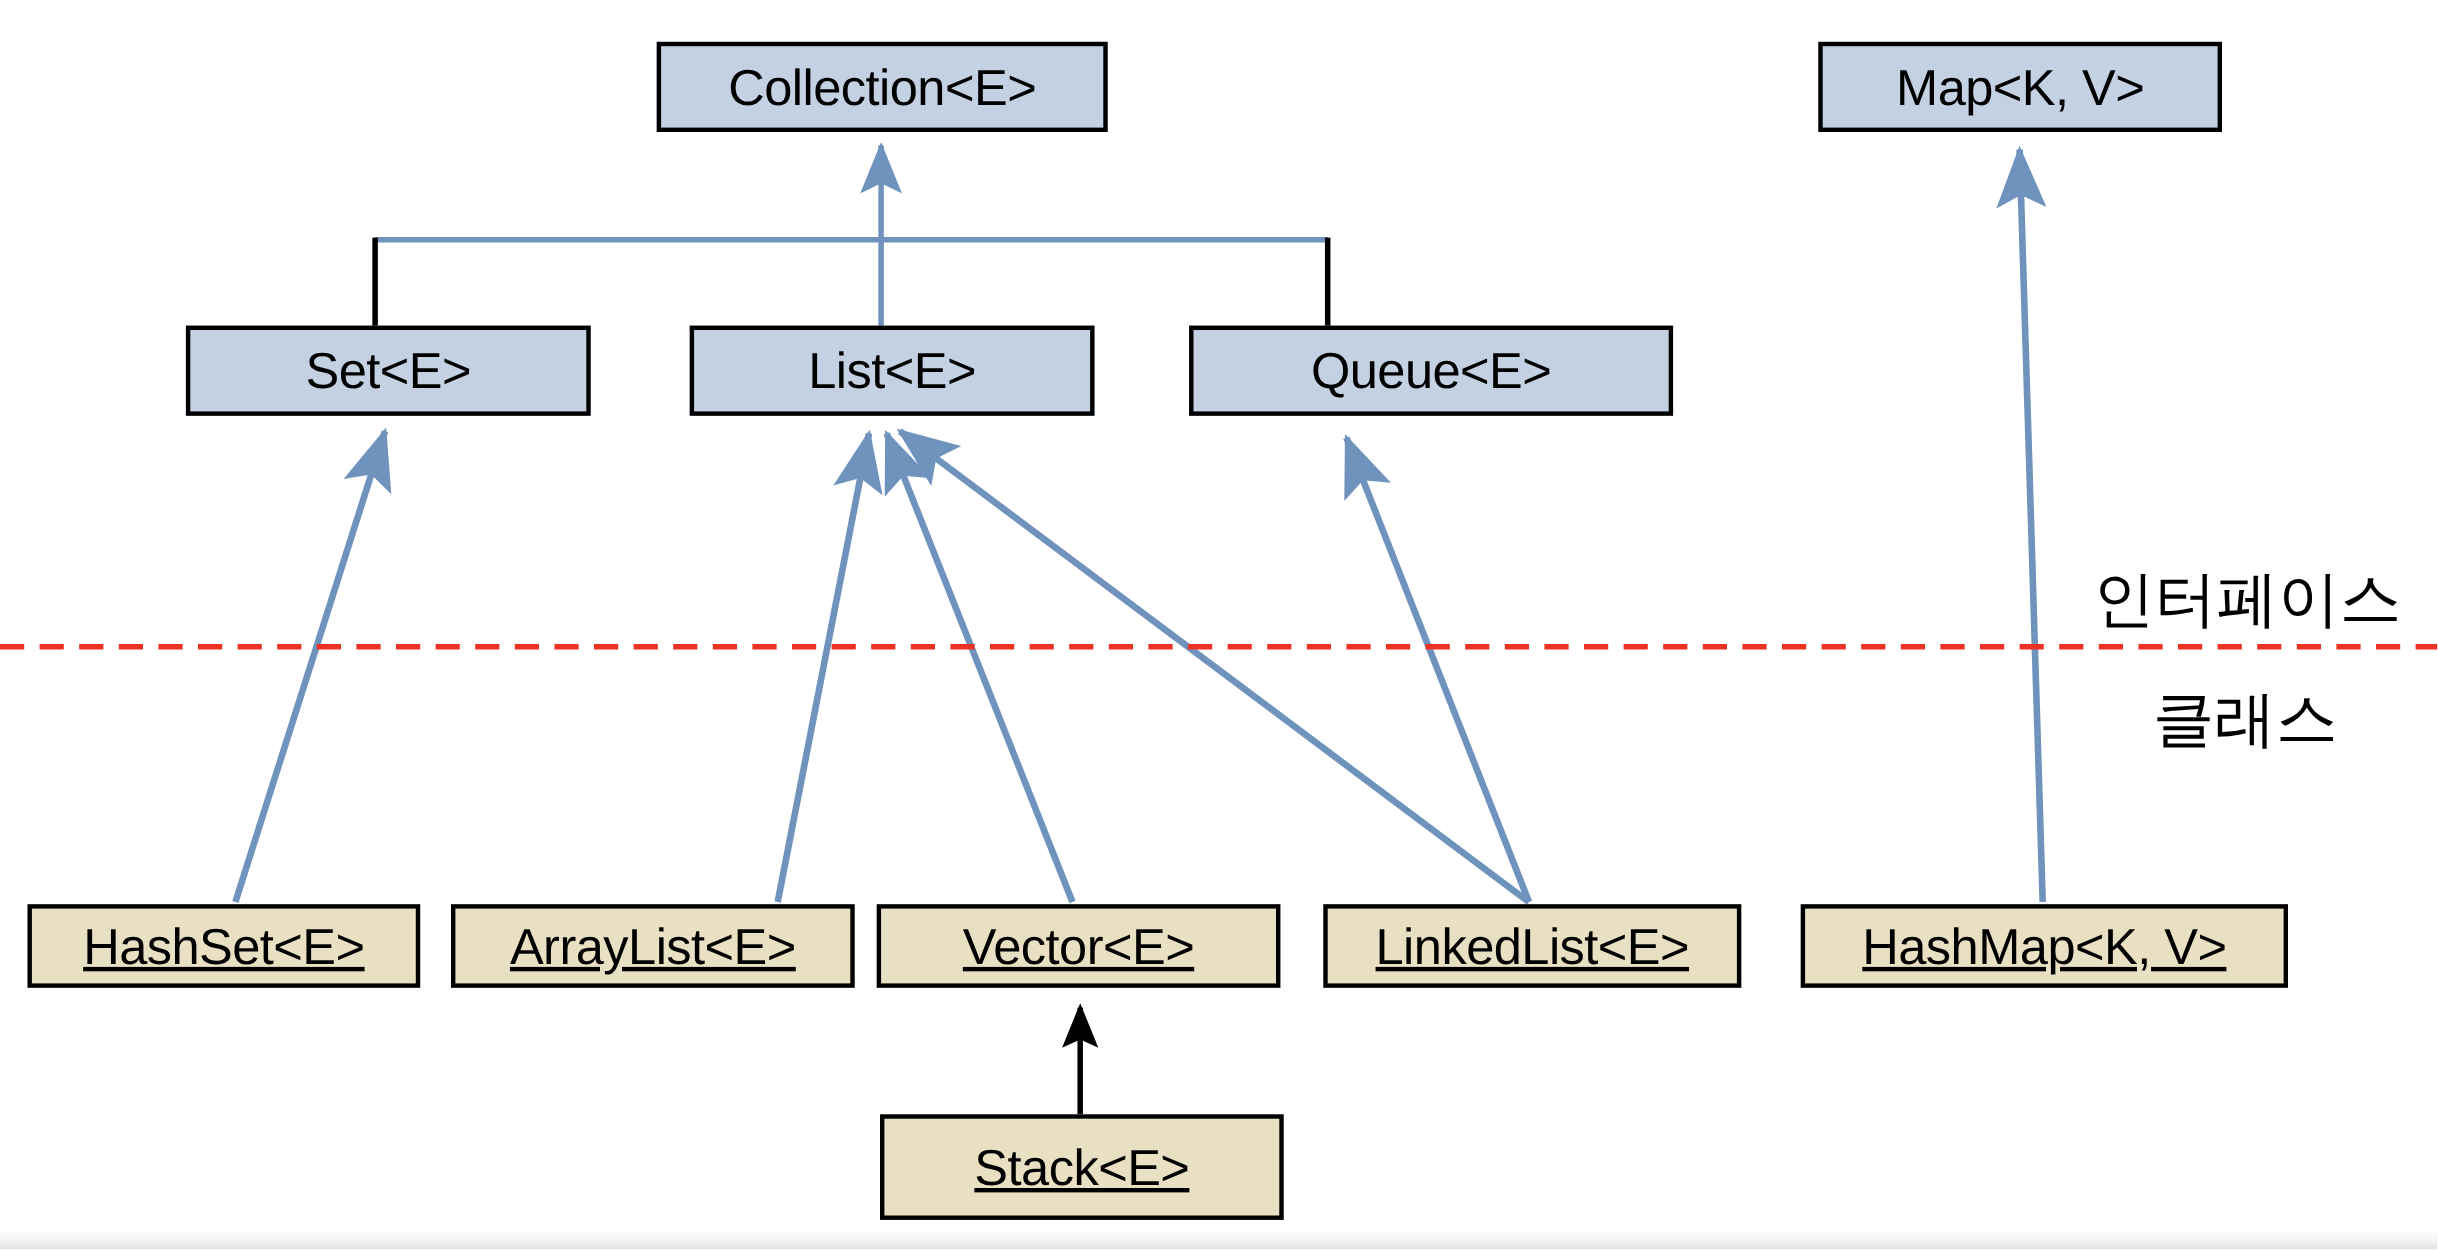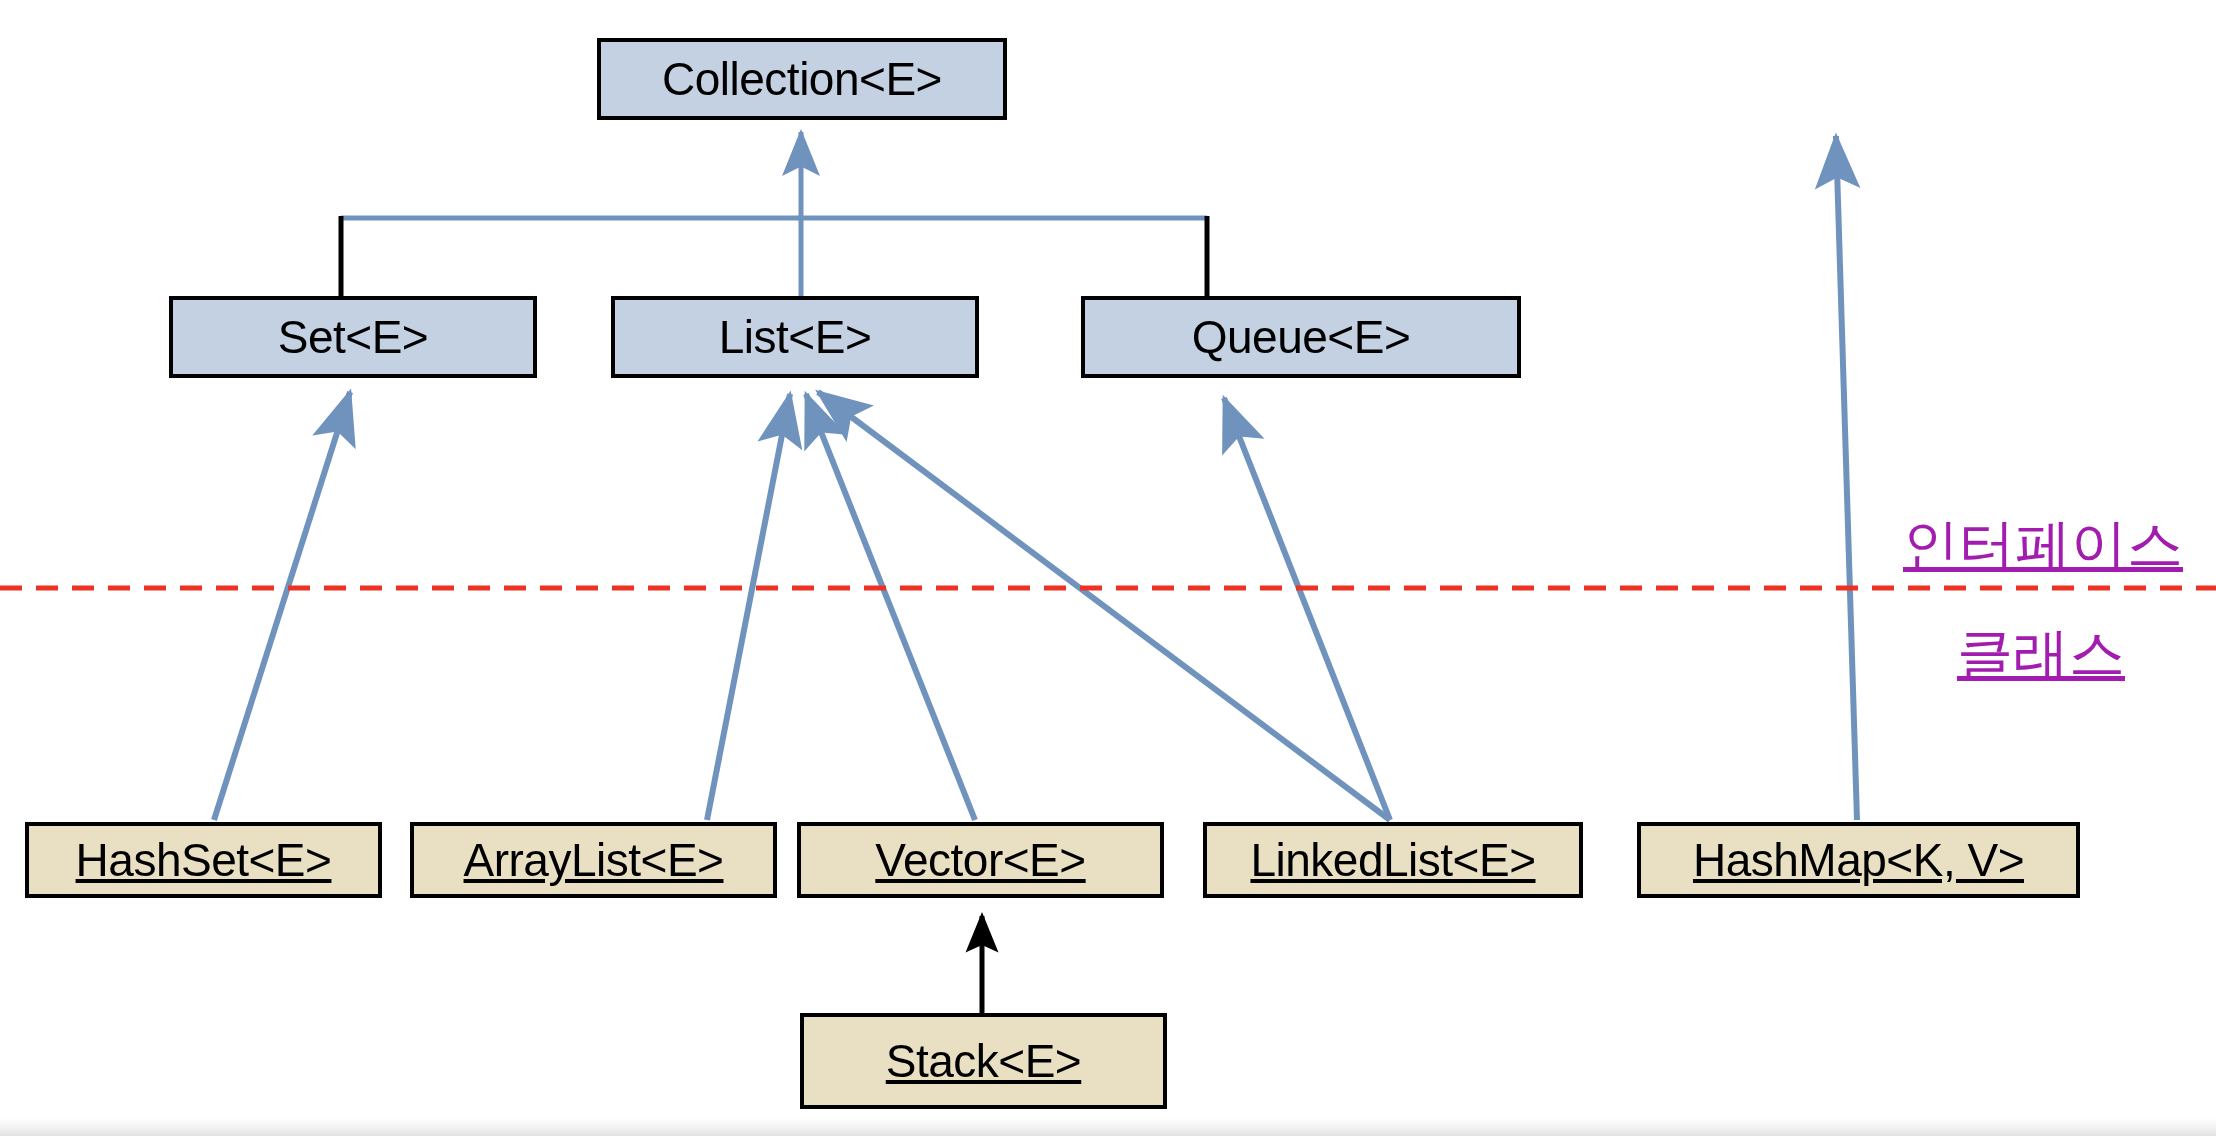--- a/index.html
+++ b/index.html
@@ -46,24 +46,23 @@
     font-size: 46px;
     line-height: 1;
     color: #000000;
     white-space: nowrap;
     letter-spacing: -0.5px;
   }
   .zone-label {
     position: absolute;
     font-family: "DejaVu Sans", "Liberation Sans", sans-serif;
     font-size: 56px;
-    color: #a21caf;
+    color: #000000;
     white-space: nowrap;
     z-index: 6;
-    text-decoration: underline;
   }
   .bottom-strip {
     position: absolute;
     left: 0;
     bottom: 0;
     width: 2216px;
     height: 18px;
     background: linear-gradient(to bottom, #ffffff 0%, #f2f2f2 55%, #e2e2e2 100%);
     z-index: 8;
   }
@@ -122,26 +121,29 @@
       <line x1="982" y1="1013" x2="982" y2="916" stroke="#000000" stroke-width="5" marker-end="url(#ah-black)"></line>
     </g>
 
     <line x1="0" y1="588" x2="2216" y2="588" stroke="#ed3224" stroke-width="5" stroke-dasharray="22 14"></line>
   </svg>
 
   <div class="node-box iface" style="left:597px; top:38px; width:410px; height:82px;">
     <span class="node-label">Collection&lt;E&gt;</span>
   </div>
 
+  <div class="node-box iface" style="left:1653px; top:38px; width:367px; height:82px;">
+    <span class="node-label">Map&lt;K, V&gt;</span>
+  </div>
 
   <div class="node-box iface" style="left:169px; top:296px; width:368px; height:82px;">
     <span class="node-label">Set&lt;E&gt;</span>
   </div>
 
-  <div class="node-box iface" style="left:611px; top:296px; width:368px; height:82px;">
+  <div class="node-box iface" style="left:627px; top:296px; width:368px; height:82px;">
     <span class="node-label">List&lt;E&gt;</span>
   </div>
 
   <div class="node-box iface" style="left:1081px; top:296px; width:440px; height:82px;">
     <span class="node-label">Queue&lt;E&gt;</span>
   </div>
 
   <div class="node-box klass" style="left:25px; top:822px; width:357px; height:76px;">
     <span class="node-label">HashSet&lt;E&gt;</span>
   </div>

